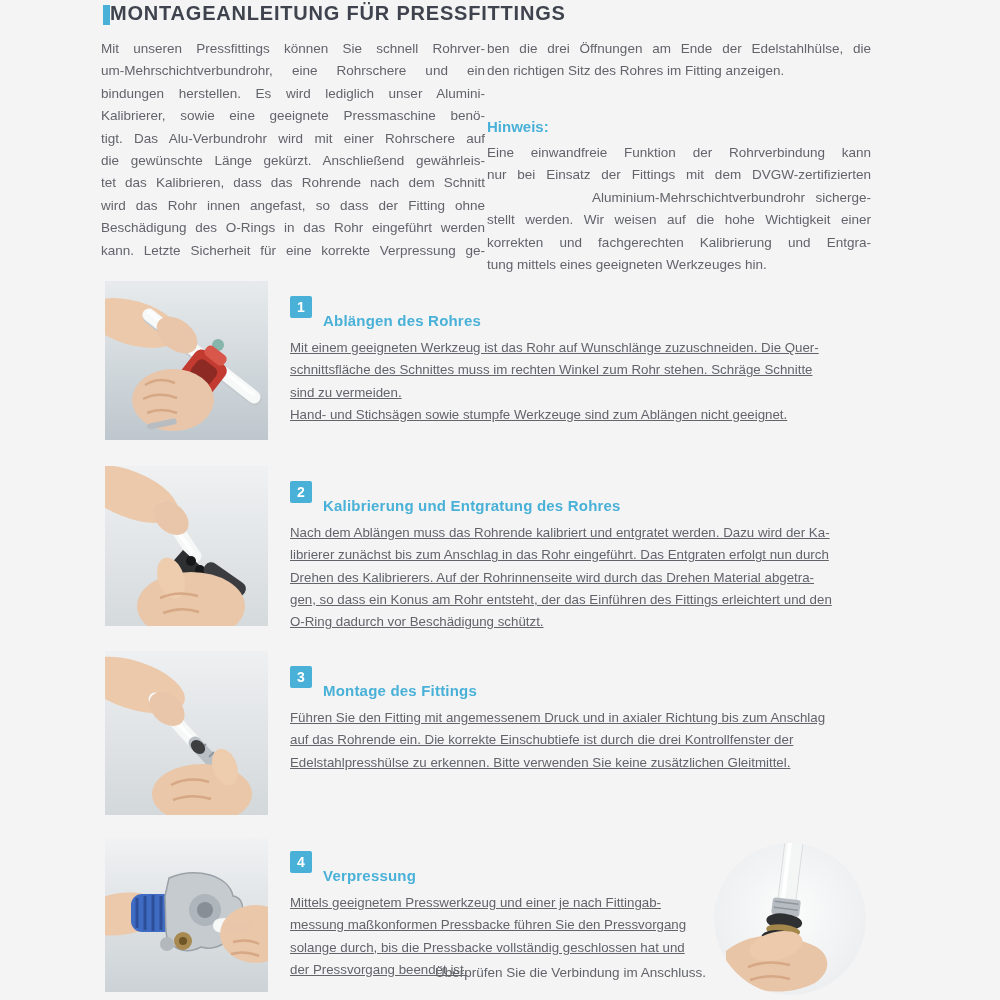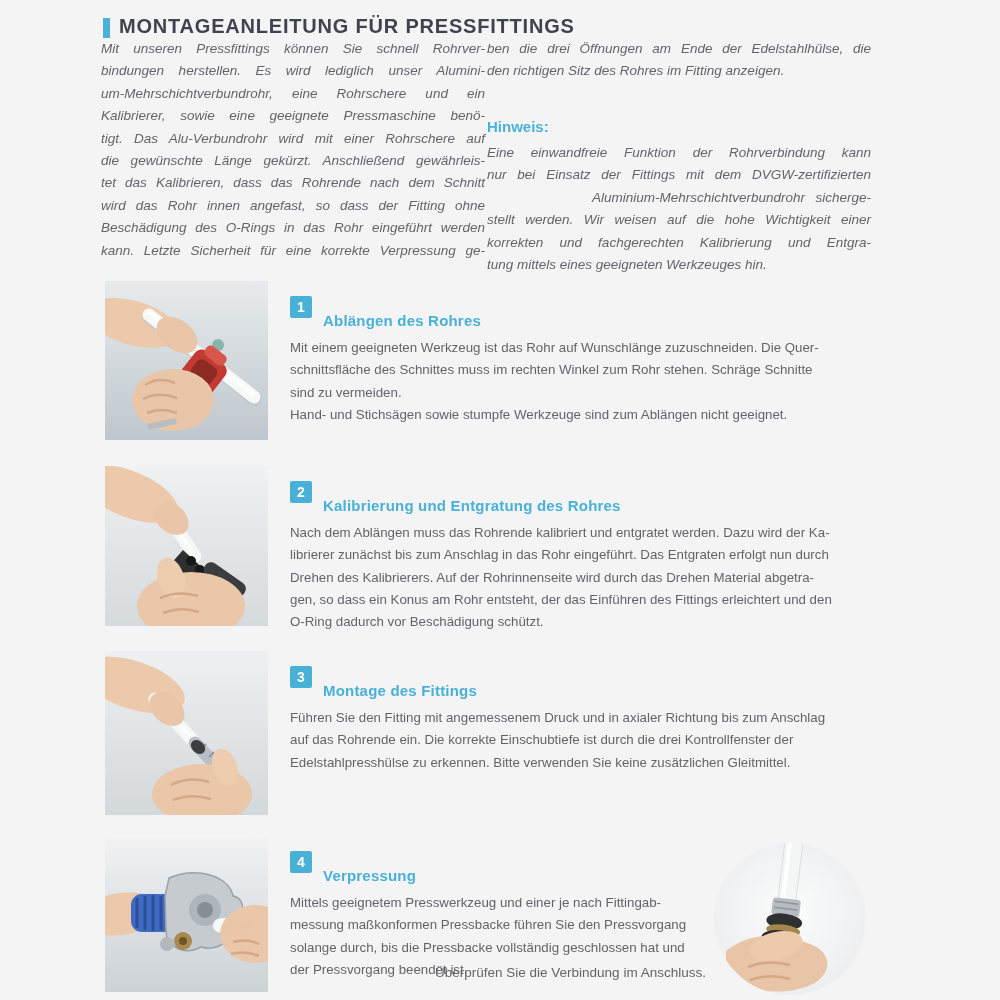--- a/index.html
+++ b/index.html
@@ -6,63 +6,63 @@
     --accent:#49b1d7;
     --title:#3e434d;
     --body:#63646a;
     --bg:#f4f4f5;
   }
   html,body{margin:0;padding:0;background:#ffffff;}
   .page{
     position:relative;width:1000px;height:1000px;background:var(--bg);
     font-family:"Liberation Sans",sans-serif;color:var(--body);overflow:hidden;
   }
-  .title-row{position:absolute;left:103px;top:15px;display:flex;align-items:flex-end;gap:9px;}
+  .title-row{position:absolute;left:103px;top:2px;display:flex;align-items:flex-end;}
   .title-bar{width:7px;height:20px;background:var(--accent);}
   h1{margin:0;font-size:20px;font-weight:bold;color:var(--title);letter-spacing:0.8px;}
 
   .col{position:absolute;width:384px;font-size:13.5px;line-height:22.4px;}
   .line{white-space:nowrap;}
-  .justify .para>.line,.justify-all .para>.line{text-align:justify;text-align-last:justify;font-style:italic;}
+  .justify .para>.line,.justify-all .para>.line{text-align:justify;text-align-last:justify;}
   .justify .para>.line:last-child{text-align-last:left;}
 
   .note-label{position:absolute;left:487px;top:118px;font-size:15px;font-weight:bold;color:var(--accent);}
 
   .photo{position:absolute;overflow:hidden;}
   .photo svg{display:block;}
 
   .step-content{position:absolute;}
   .step-head{display:flex;align-items:center;gap:11px;margin-bottom:8px;}
   .badge{
     width:22px;height:22px;border-radius:2px;background:var(--accent);color:#ffffff;
     font-size:14px;font-weight:bold;display:flex;align-items:center;justify-content:center;flex:0 0 22px;
   }
   .step-title{color:var(--accent);font-size:15px;font-weight:bold;letter-spacing:0.2px;margin-top:28px;}
-  .step-text{font-size:13.3px;line-height:22.3px;}
+  .step-text{font-size:13.3px;line-height:22.3px;text-decoration:underline;}
   .para + .para{}
 
   .footer-line{position:absolute;left:435px;top:965px;font-size:13.5px;color:var(--body);}
 
   .circle-photo{position:absolute;left:714px;top:843px;width:152px;height:152px;border-radius:50%;overflow:hidden;}
 </style>
 </head>
 <body>
 
 <div class="page">
 
   <header class="title-row">
     <span class="title-bar"></span>
     <h1>MONTAGEANLEITUNG FÜR PRESSFITTINGS</h1>
   </header>
 
   <div class="col justify-all" style="left:101px;top:38px">
       <div class="para">
         <div class="line">Mit unseren Pressfittings können Sie schnell Rohrver-</div>
+        <div class="line">um-Mehrschichtverbundrohr, eine Rohrschere und ein</div>
         <div class="line">bindungen herstellen. Es wird lediglich unser Alumini-</div>
-        <div class="line">um-Mehrschichtverbundrohr, eine Rohrschere und ein</div>
         <div class="line">Kalibrierer, sowie eine geeignete Pressmaschine benö-</div>
         <div class="line">tigt. Das Alu-Verbundrohr wird mit einer Rohrschere auf</div>
         <div class="line">die gewünschte Länge gekürzt. Anschließend gewährleis-</div>
         <div class="line">tet das Kalibrieren, dass das Rohrende nach dem Schnitt</div>
         <div class="line">wird das Rohr innen angefast, so dass der Fitting ohne</div>
         <div class="line">Beschädigung des O-Rings in das Rohr eingeführt werden</div>
         <div class="line">kann. Letzte Sicherheit für eine korrekte Verpressung ge-</div>
       </div>
     </div>
   <div class="col justify" style="left:487px;top:38px">

